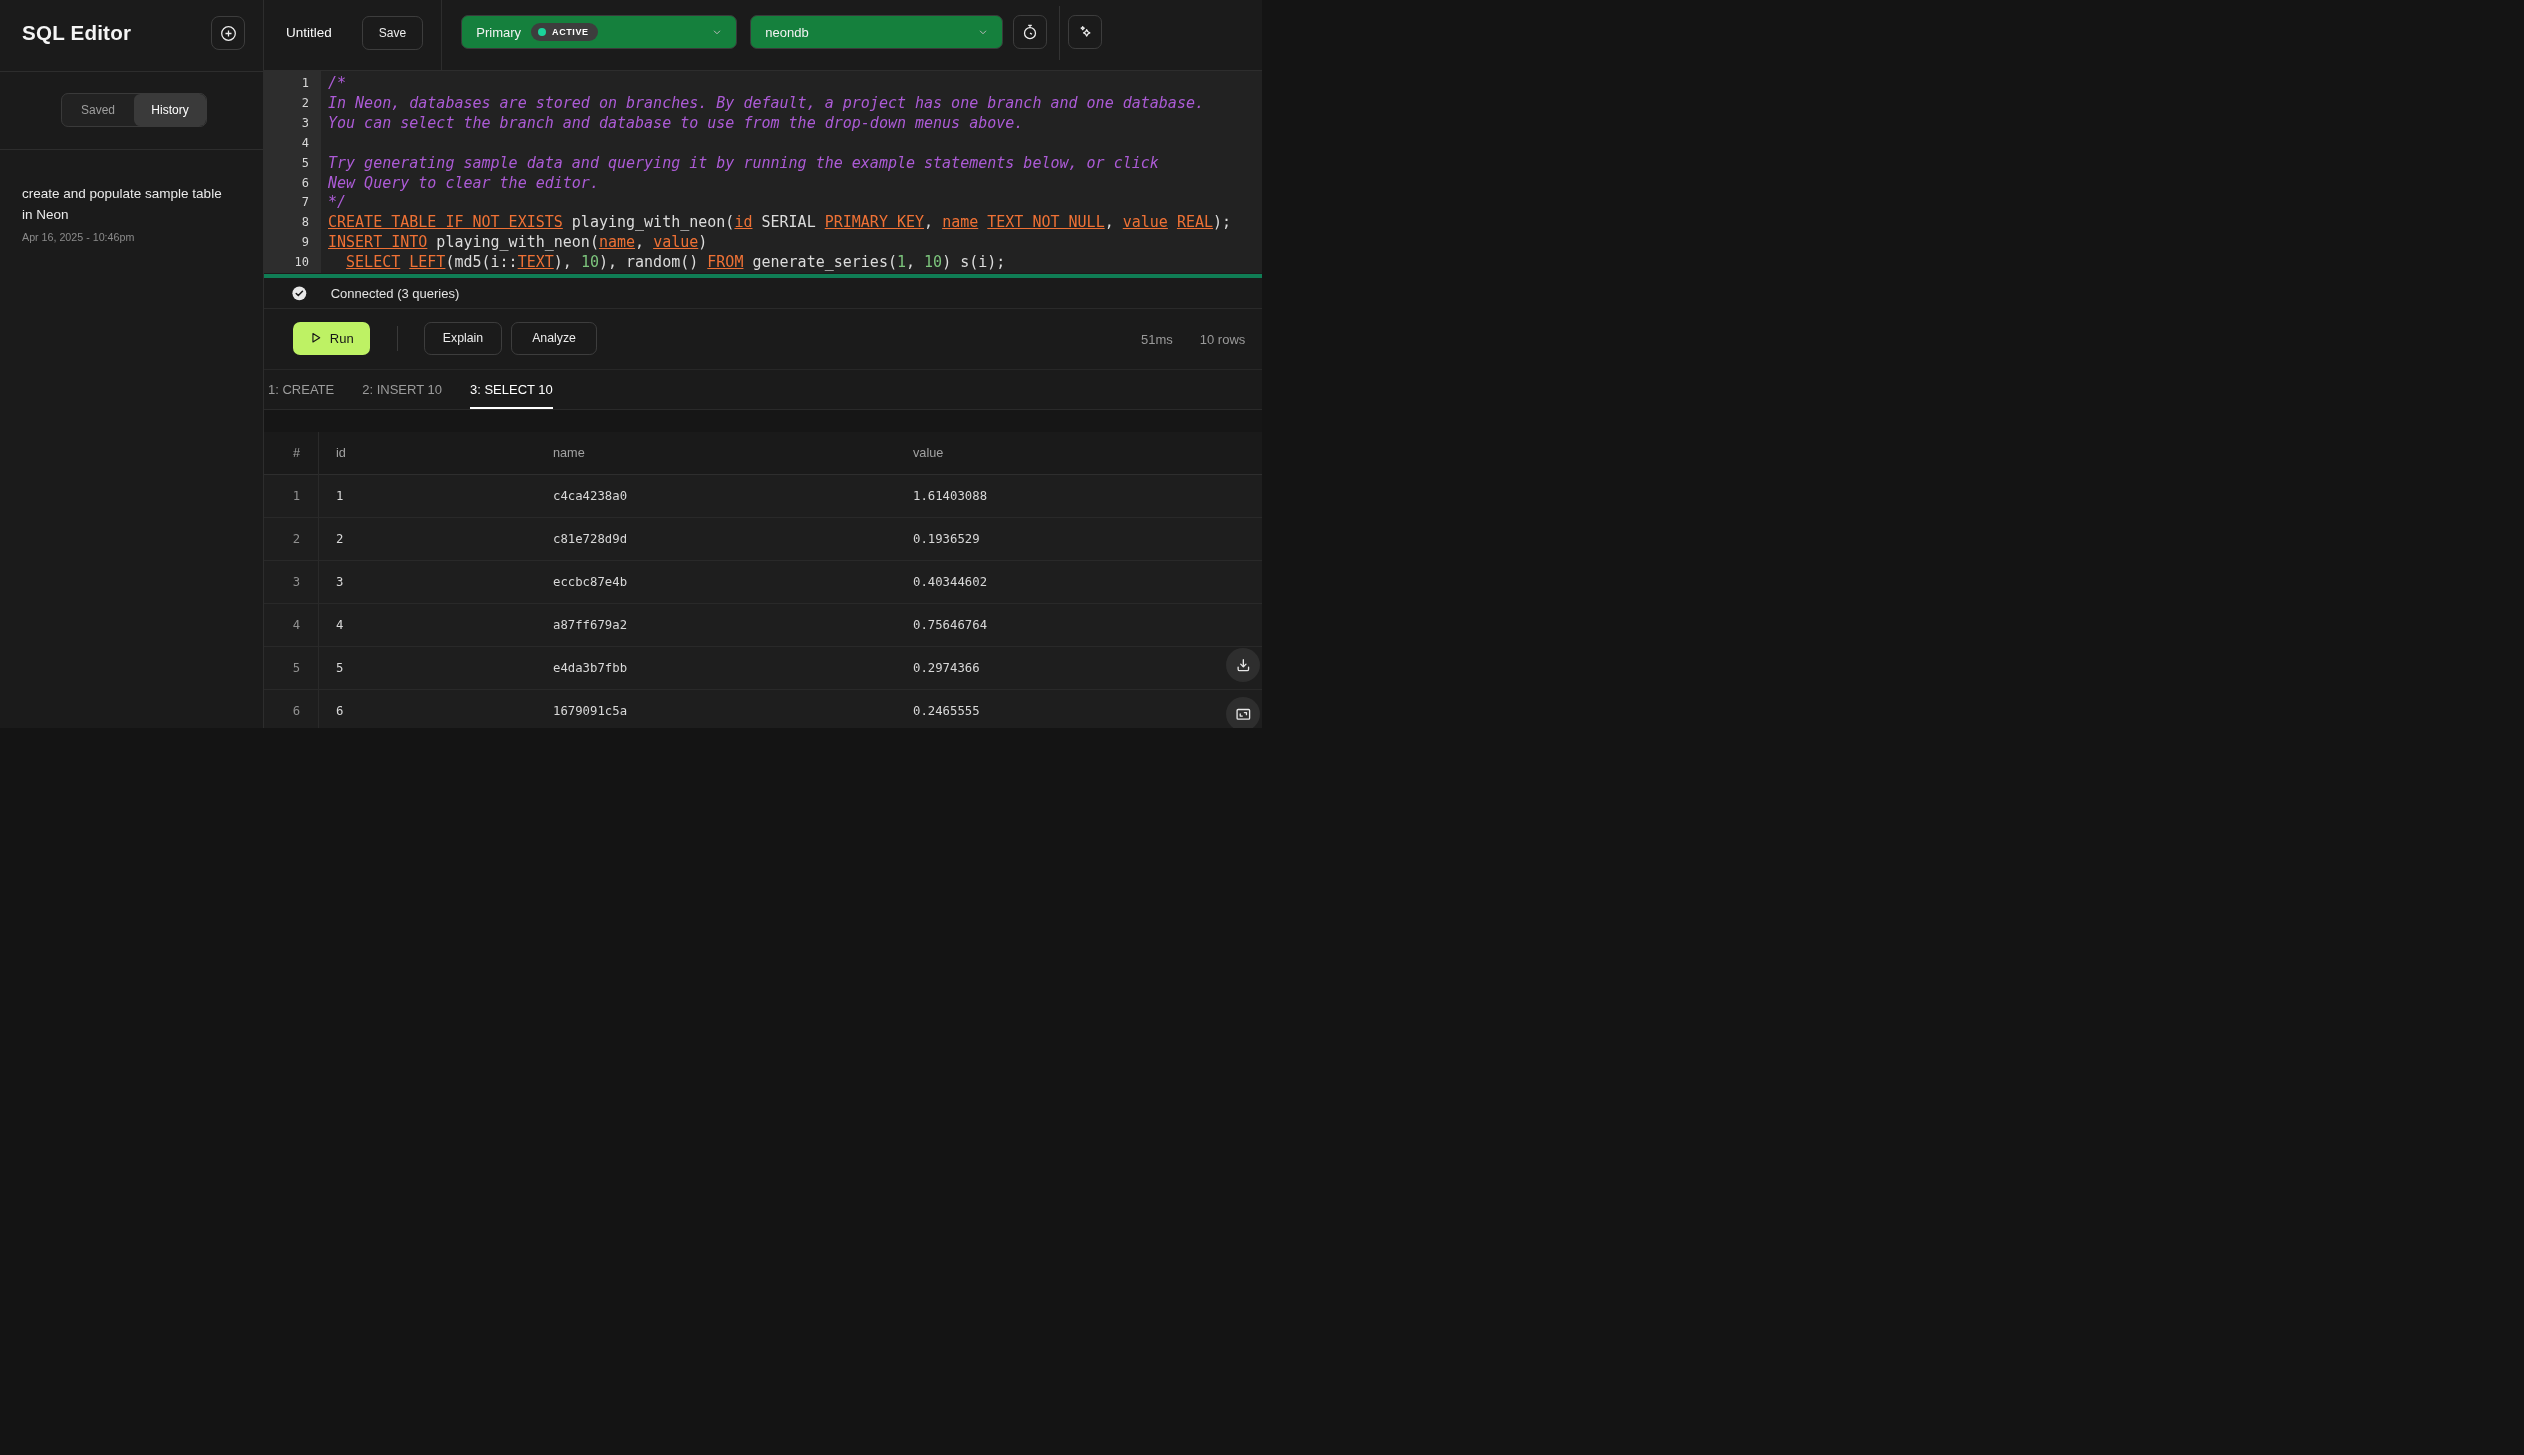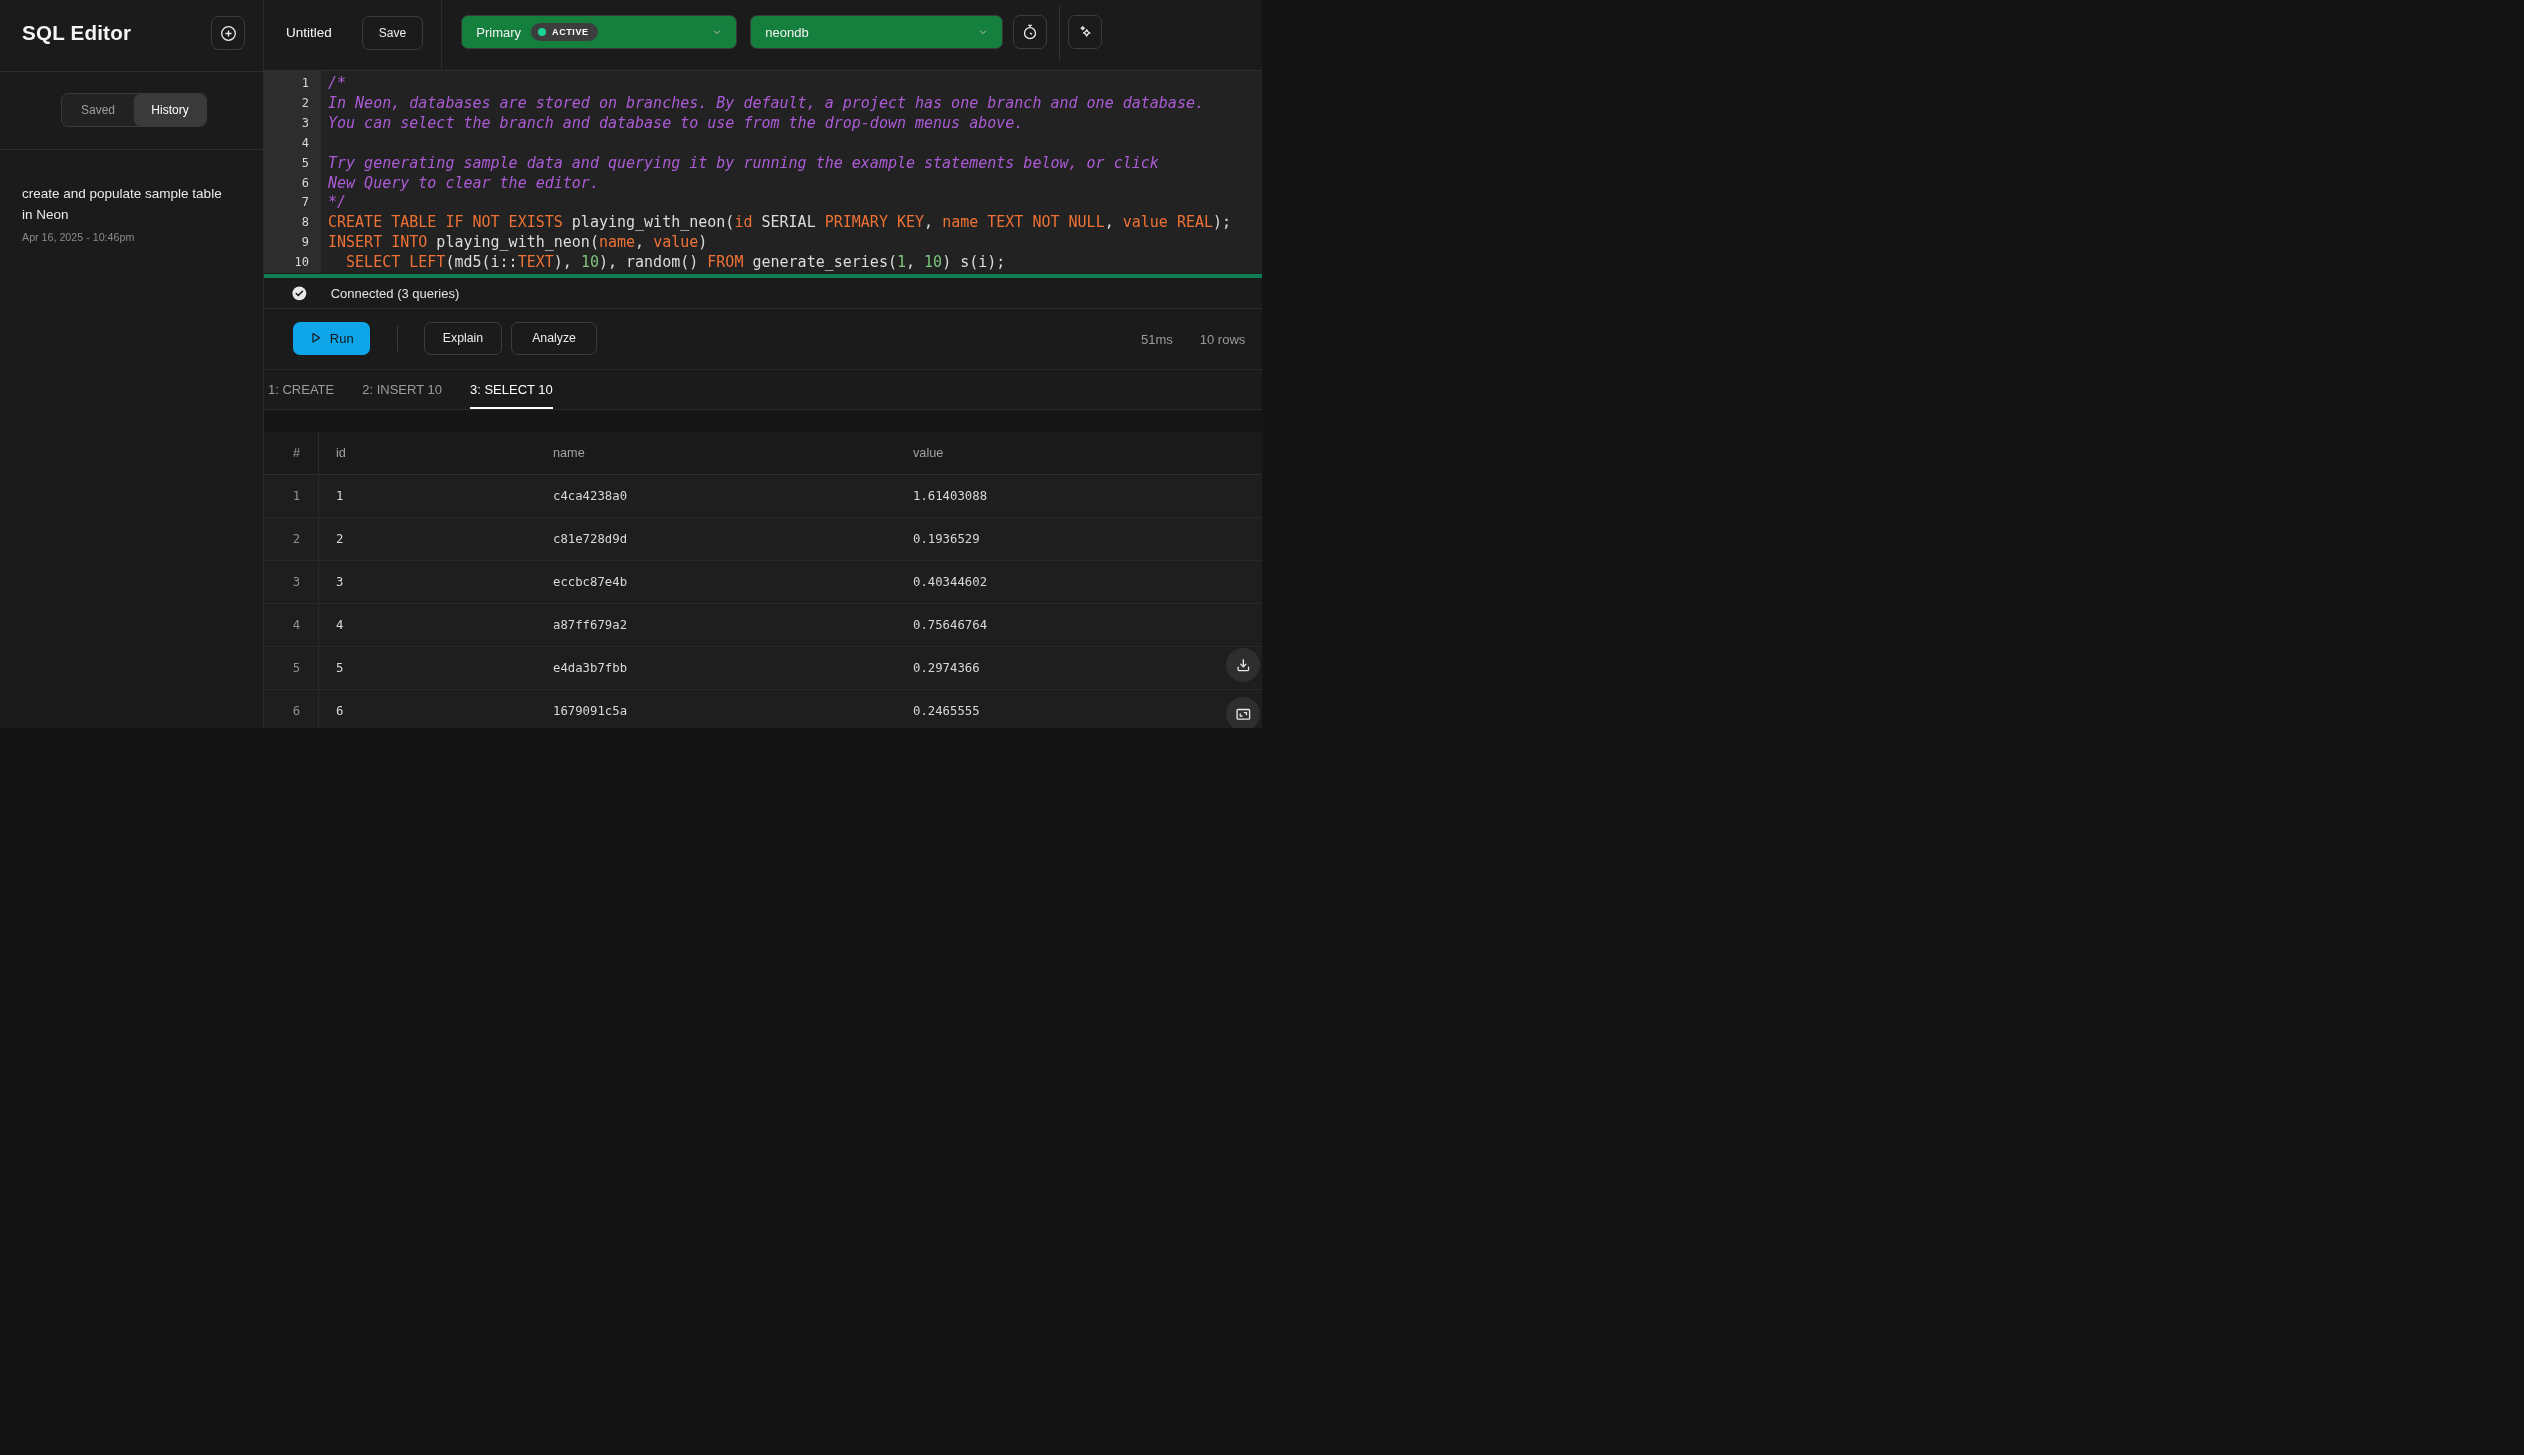--- a/index.html
+++ b/index.html
@@ -54,34 +54,34 @@
   
   .editor { position:absolute; left:264px; top:71px; width:998px; height:202px;
     background:#222222; overflow:hidden; }
   .gutter { position:absolute; left:0; top:0; width:57px; height:202px; background:#2d2d2d; }
   .code-line { position:absolute; left:0; right:0; height:20px; }
   .ln { position:absolute; left:0; top:0; width:45px; text-align:right;
     font-family:"DejaVu Sans Mono", monospace; font-size:12px; line-height:20px; color:#d8d8d8; }
   .code-text { position:absolute; left:64px; top:0; white-space:pre;
     font-family:"DejaVu Sans Mono", monospace; font-size:15px; line-height:20px; color:#dcdcdc; }
   .tok-c { color:#ac5bd6; font-style:italic; }
-  .tok-k { color:#ee7135; }
+  .tok-k { color:#ee7135;text-decoration:underline; }
   .tok-n { color:#7cc47c; }
   .tok-p { color:#dcdcdc; }
   .green-bar { position:absolute; left:264px; top:274px; width:998px; height:4px; background:#107d55; }
 
   
   .status-row { position:absolute; left:264px; top:278px; width:998px; height:31px;
     border-bottom:0.8px solid #2a2a2a; box-sizing:border-box; display:flex;
     align-items:center; padding-left:27px; gap:23px; }
   .status-text { font-size:13px; color:#e3e3e3; }
   .actions-row { position:absolute; left:264px; top:309px; width:998px; height:61px;
     border-bottom:0.8px solid #272727; box-sizing:border-box; }
   .run-btn { position:absolute; left:29px; top:12.7px; width:77px; height:33px;
-    background:#0ea5e9; color:#161616; border:none; border-radius:7.1px;
+    background:#bef264; color:#161616; border:none; border-radius:7.1px;
     display:flex; align-items:center; justify-content:center; gap:7.1px;
     font-size:13px; font-family:inherit; cursor:pointer; }
   .act-vdiv { position:absolute; left:133px; top:17.4px; width:0.8px; height:24.6px; background:#3a3a3a; }
   .ghost-btn { position:absolute; top:12.7px; height:33px; background:transparent;
     border:0.8px solid #3d3d3d; border-radius:7.1px; color:#ececec; font-size:12.3px;
     font-family:inherit; cursor:pointer; }
   .metrics { position:absolute; right:16.7px; top:0; height:61px; display:flex;
     align-items:center; gap:27px; color:#9a9a9a; font-size:13px; }
 
   

